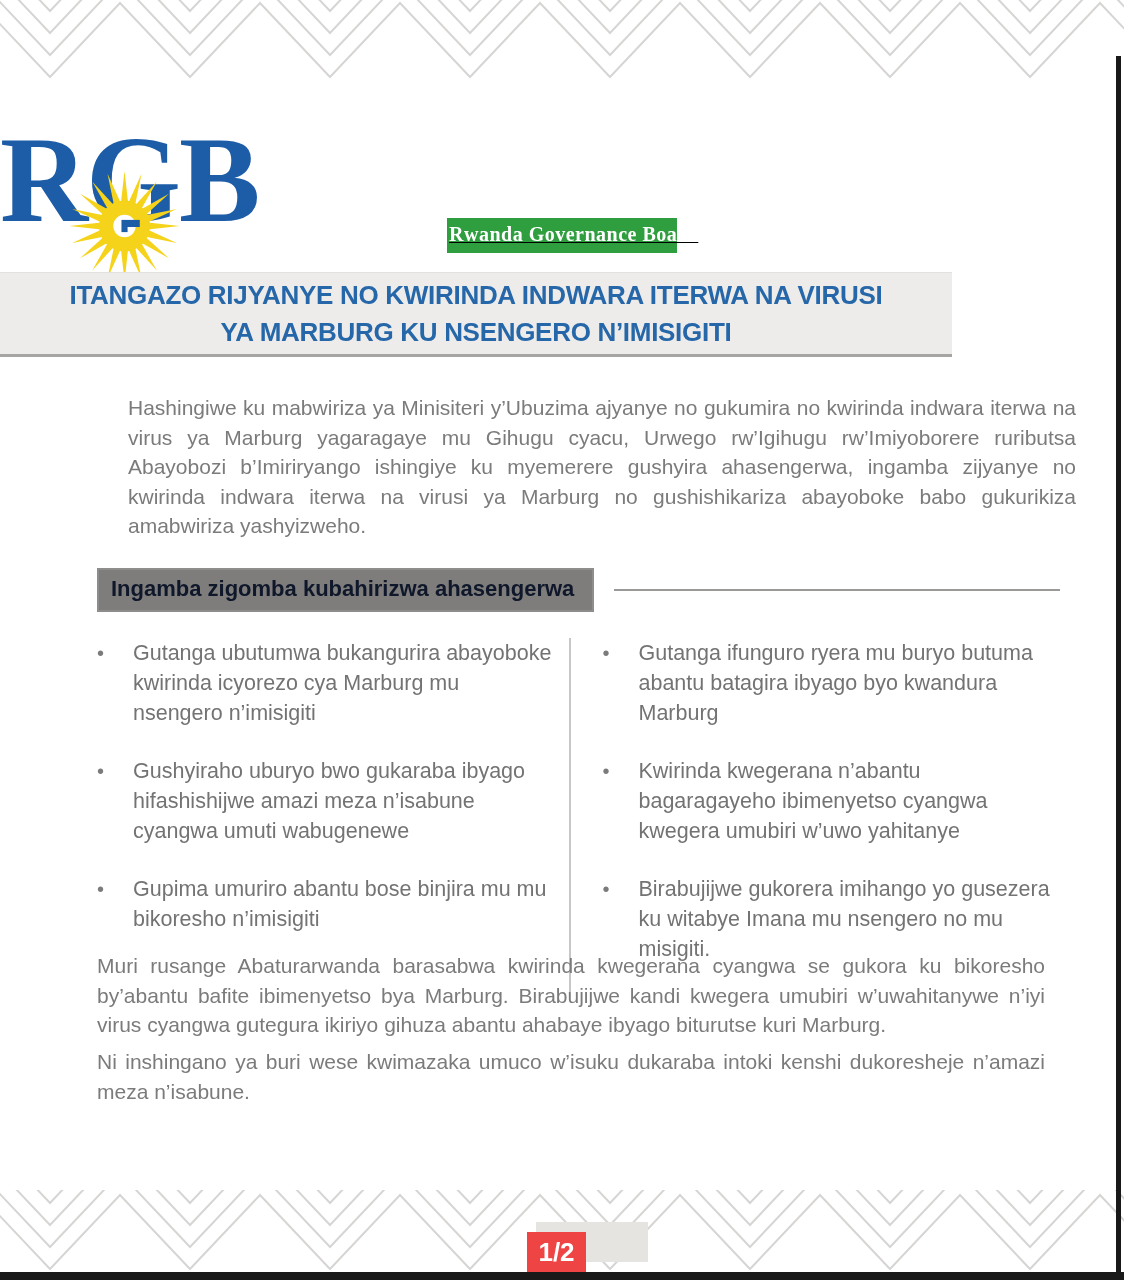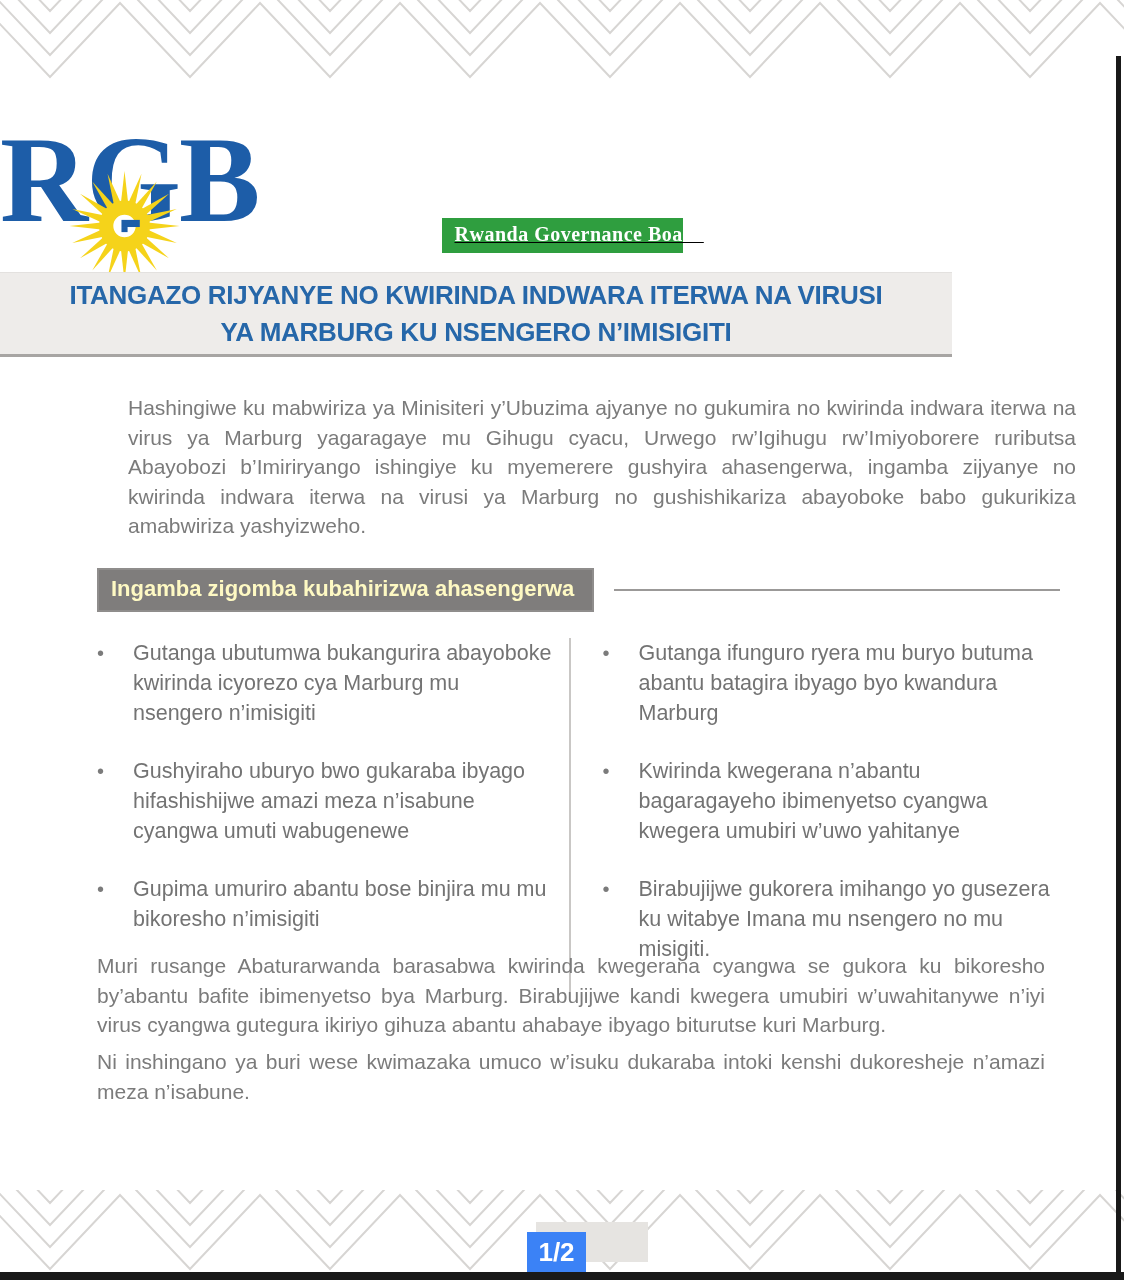--- a/index.html
+++ b/index.html
@@ -21,21 +21,21 @@
     position:relative;display:inline-block;
     font-family:"Liberation Serif","DejaVu Serif",serif;
     font-weight:bold;font-size:122px;line-height:100px;
     color:#1d5da8;letter-spacing:-2px;
     padding-top:22px;
   }
   .sun{position:absolute;left:50%;top:62px;transform:translateX(-54%);width:112px;height:112px;}
   .logo-banner{
     position:relative;display:block;margin:-12px auto 2px auto;width:218px;
     background:#2f9e3f;border:2px solid #2f9e3f;
-    padding:3px 8px 5px 11px;
+    padding:3px 8px 5px 0;
   }
   .logo-banner span{
     font-family:"Liberation Serif","DejaVu Serif",serif;
     font-weight:bold;font-size:20px;color:#ffffff;letter-spacing:.5px;white-space:nowrap;
   }
 
   
   .title-band{
     position:absolute;top:272px;left:0;width:952px;height:81px;
     background:#eeecea;
@@ -53,21 +53,21 @@
     text-align:justify;
   }
   .para-intro{top:372px;margin-left:31px;}
   .para-general{top:930px;}
   .para-closing{top:1026px;}
 
   
   .section-head{position:absolute;top:568px;left:97px;width:963px;display:flex;align-items:center;}
   .section-head-box{
     background:#7f7d7c;border:2px solid #8f8d8c;
-    color:#fef9c3;font-weight:bold;font-size:22px;
+    color:#0f172a;font-weight:bold;font-size:22px;
     padding:6px 18px 8px 12px;min-width:475px;box-sizing:border-box;
   }
   .section-head-line{flex:1;height:2px;background:#9b9998;margin-left:20px;}
 
   
   .bullet-cols{position:absolute;top:638px;left:97px;width:963px;display:flex;}
   .bullet-col{flex:1;}
   .bullet-col.left{padding-right:14px;}
   .bullet-col.right{padding-left:32px;}
   .col-divider{width:2px;background:#c9c7c5;}
@@ -77,21 +77,21 @@
   }
   .bullet-text{flex:1;color:#737373;font-size:21.5px;line-height:30px;}
 
   
   .page-badge-shadow{
     position:absolute;left:536px;top:1222px;width:112px;height:40px;
     background:#e6e4e1;
   }
   .page-badge{
     position:absolute;left:527px;top:1232px;width:59px;height:41px;
-    background:#3b82f6;color:#ffffff;
+    background:#ef4444;color:#ffffff;
     display:flex;align-items:center;justify-content:center;
     font-size:26px;font-weight:bold;
   }
 
   
   .edge-right{position:absolute;top:56px;right:3px;width:5px;height:1224px;background:#191919;}
   .edge-bottom{position:absolute;left:0;top:1272px;width:1124px;height:8px;background:#191919;}
 </style>
 </head>
 <body>

